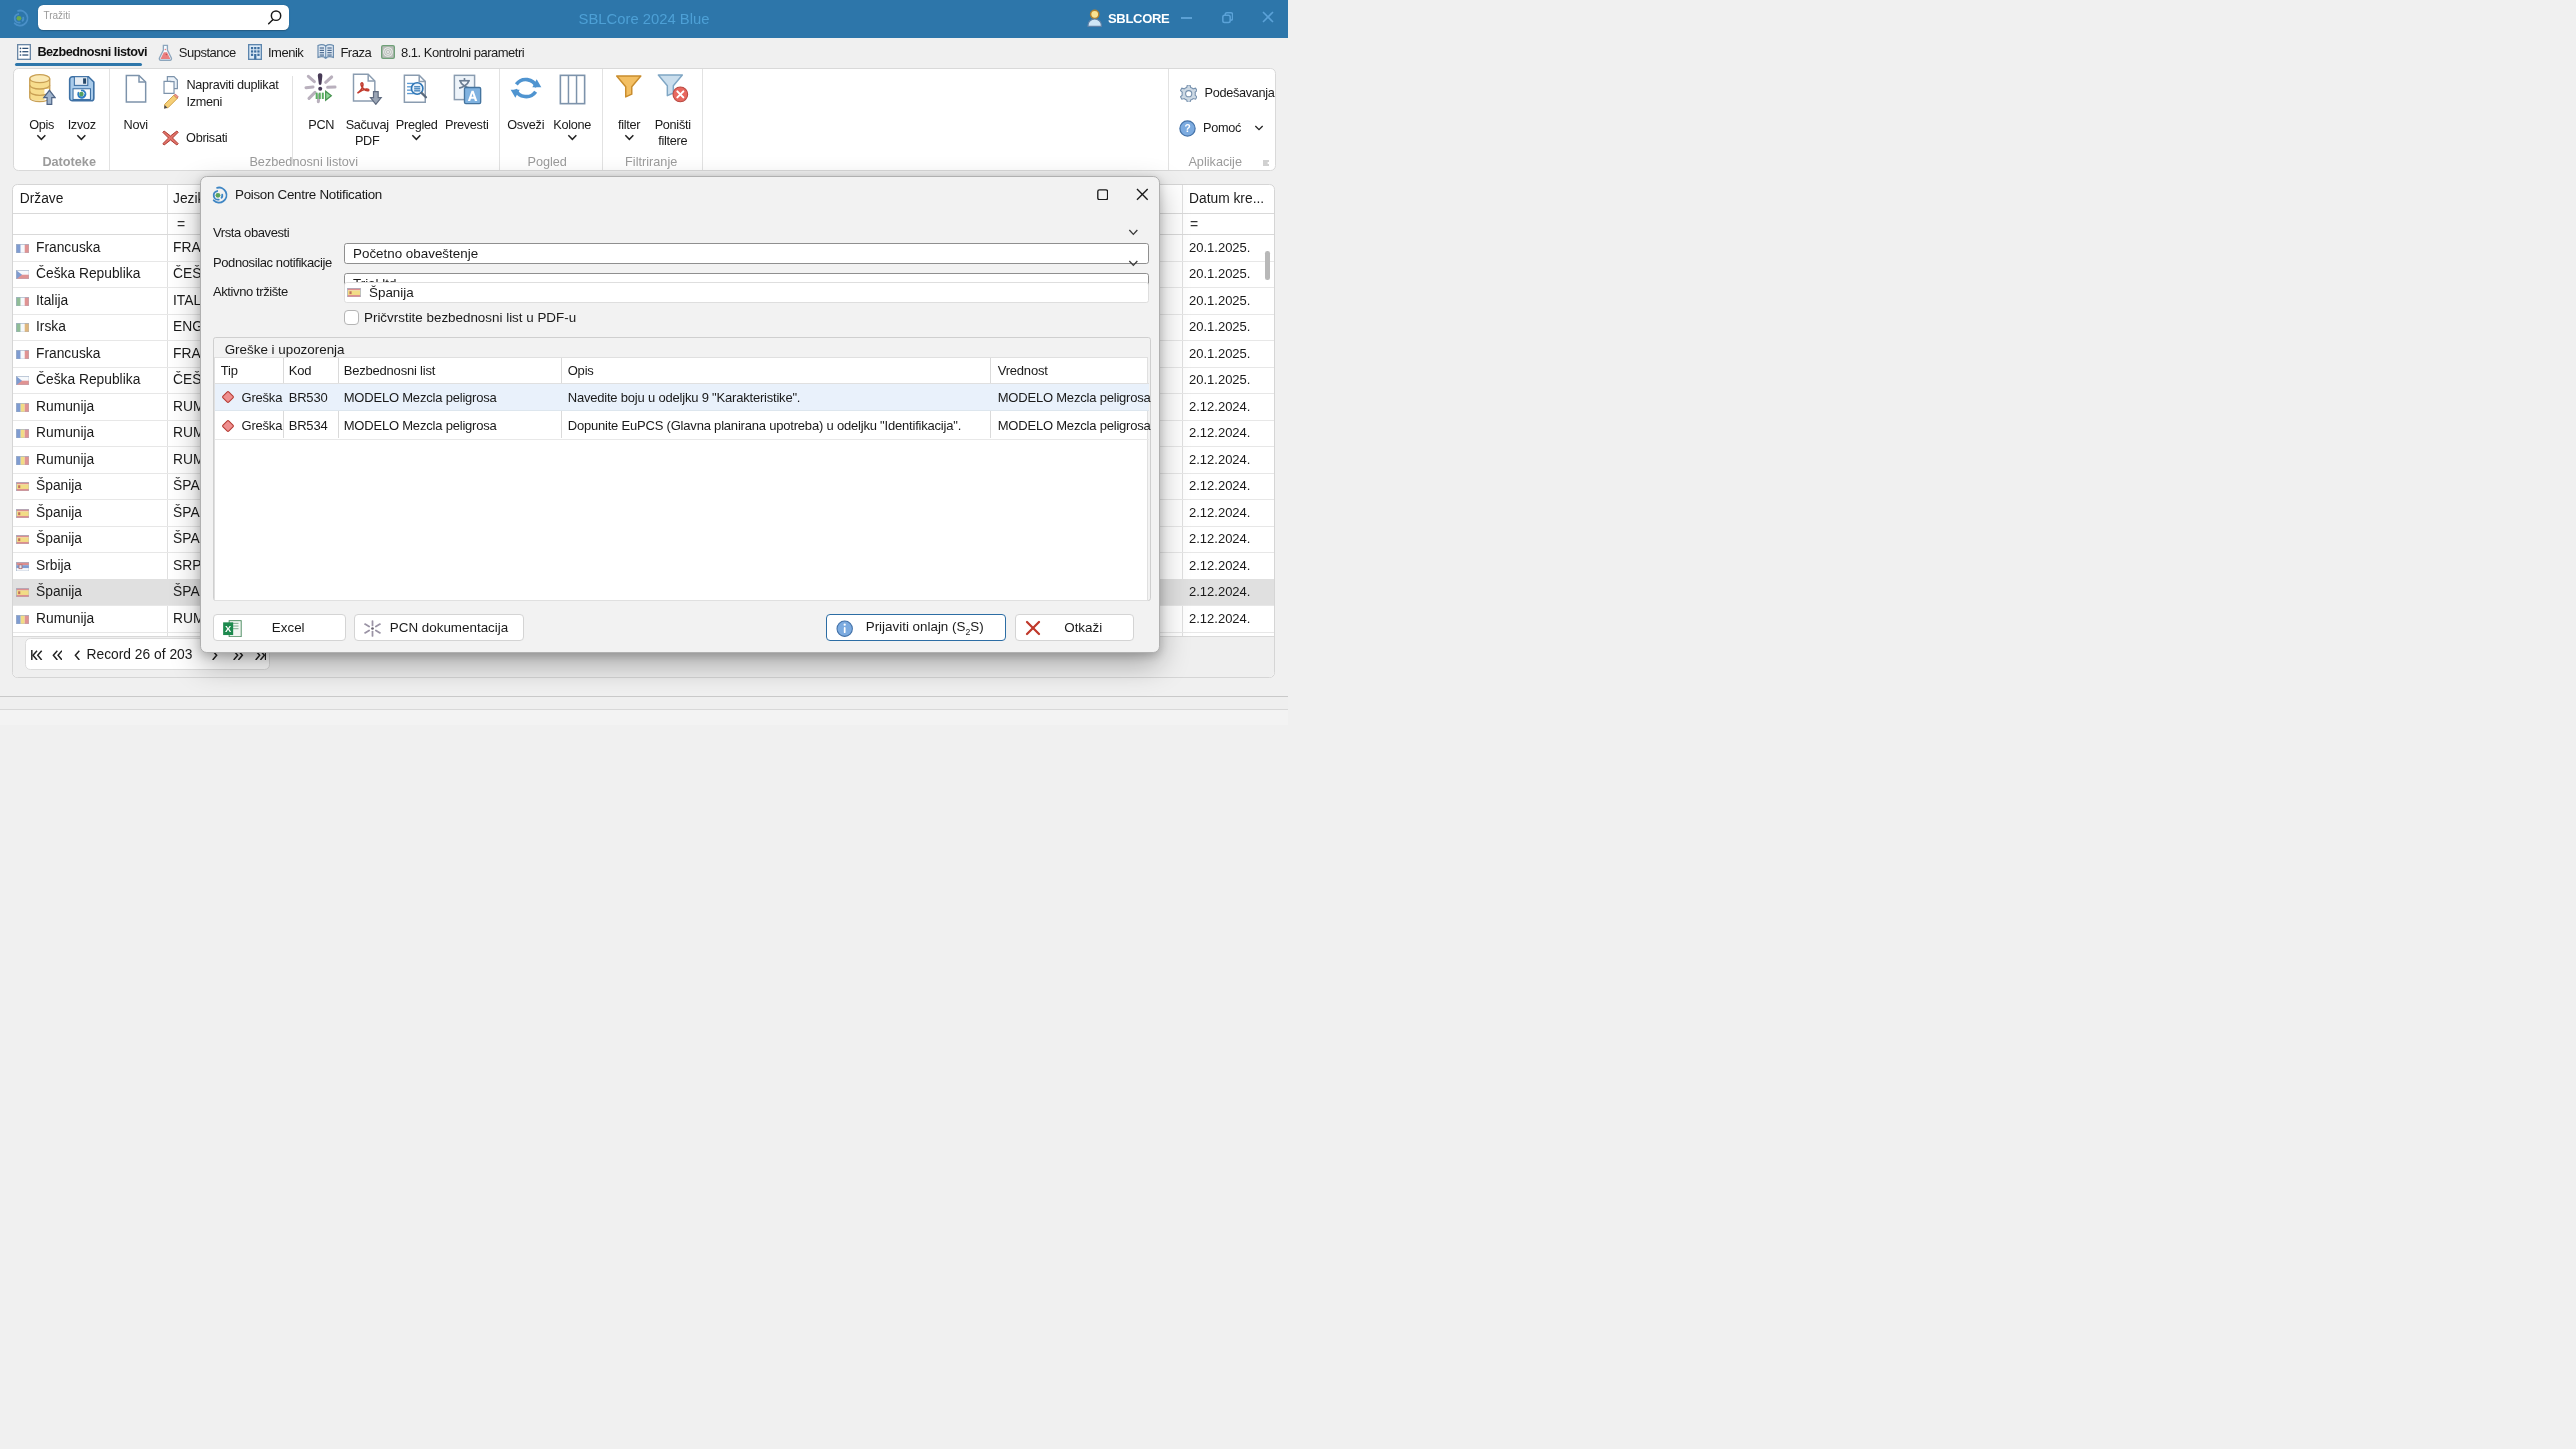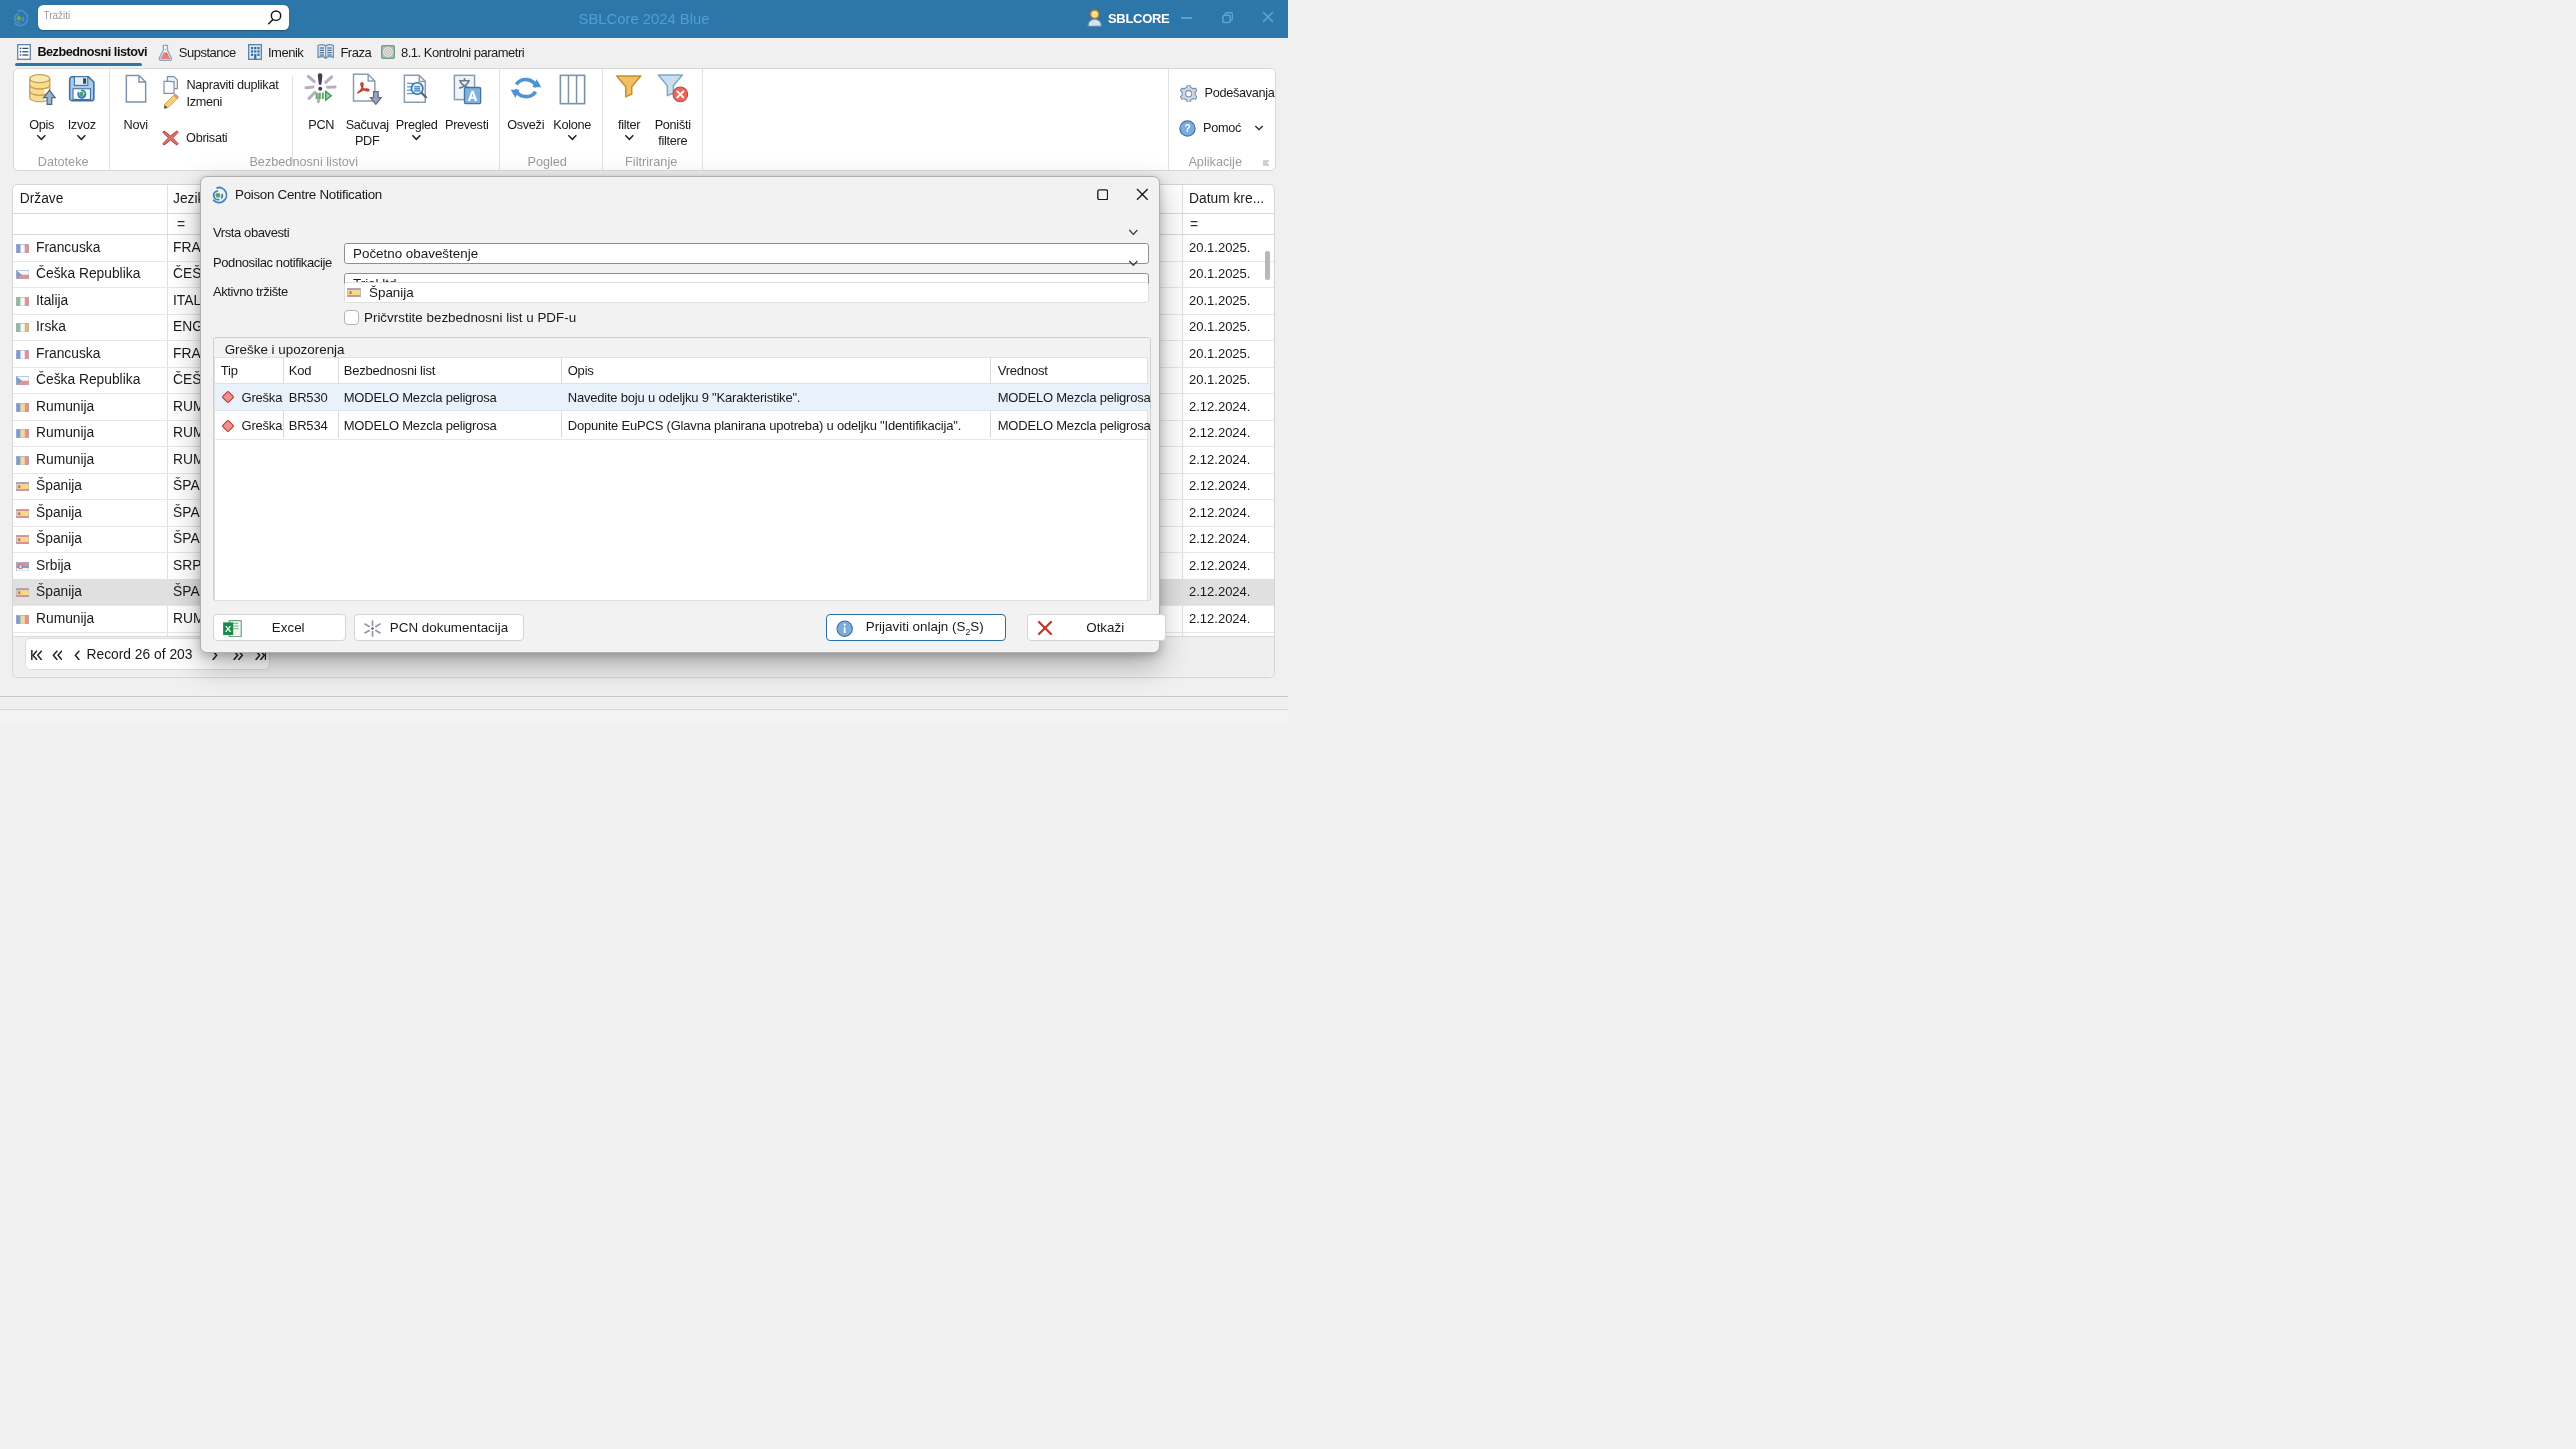--- a/index.html
+++ b/index.html
@@ -165,21 +165,21 @@
   </div>
 </div>
 
 <div id="ribbon">
   <div class="rdiv" style="left:95px;"></div>
   <div class="rdiv short" style="left:278px;"></div>
   <div class="rdiv" style="left:485px;"></div>
   <div class="rdiv" style="left:588px;"></div>
   <div class="rdiv" style="left:688px;"></div>
   <div class="rdiv" style="left:1154px;"></div>
-  <div class="rgrouplbl" style="left:16px;width:67px;">Datoteke</div>
+  <div class="rgrouplbl" style="left:22px;width:67px;font-weight:bold;">Datoteke</div>
   <div class="rgrouplbl" style="left:223px;width:134px;">Bezbednosni listovi</div>
   <div class="rgrouplbl" style="left:500px;width:67px;">Pogled</div>
   <div class="rgrouplbl" style="left:604px;width:67px;">Filtriranje</div>
   <div class="rgrouplbl" style="left:1168px;width:67px;">Aplikacije</div>
   <svg class="abs" style="left:1249px;top:91px;" width="6" height="6" viewBox="0 0 9 9">
       <g stroke="#9b9b9b" stroke-width="1.4">
         <line x1="0" y1="1.5" x2="9" y2="1.5"></line>
         <line x1="0" y1="4.5" x2="7" y2="4.5"></line>
         <line x1="0" y1="7.5" x2="9" y2="7.5"></line>
       </g>
@@ -727,21 +727,21 @@
       <div style="width:100%;text-align:center;padding-left:20px;">PCN dokumentacija</div>
     </div>
 <div class="dlgbtn" style="left:625px;width:180px;border:1.3px solid #2c6da4;">
       <svg class="abs" style="left:8.7px;top:4.7px;" width="17.4" height="17.4" viewBox="0 0 26 26">
         <circle cx="13" cy="13" r="11.5" fill="#7cabe0" stroke="#4472a8" stroke-width="1.6"></circle>
         <rect x="11.7" y="10.5" width="2.6" height="9" rx="1.3" fill="#fff"></rect>
         <circle cx="13" cy="7" r="1.7" fill="#fff"></circle>
       </svg>
       <div style="width:100%;text-align:center;padding-left:17.4px;">Prijaviti onlajn (S<sub style="font-size:8.7px;">2</sub>S)</div>
     </div>
-<div class="dlgbtn" style="left:814px;width:139px;margin-left:12px;">
+<div class="dlgbtn" style="left:814px;width:119px;">
       <svg class="abs" style="left:9.4px;top:5.4px;" width="16" height="16" viewBox="0 0 24 24">
         <g stroke="#c0392b" stroke-width="3.4" stroke-linecap="round">
           <line x1="3" y1="3" x2="21" y2="21"></line>
           <line x1="21" y1="3" x2="3" y2="21"></line>
         </g>
       </svg>
       <div style="width:100%;text-align:center;padding-left:17.4px;">Otkaži</div>
     </div>
 </div>
 

